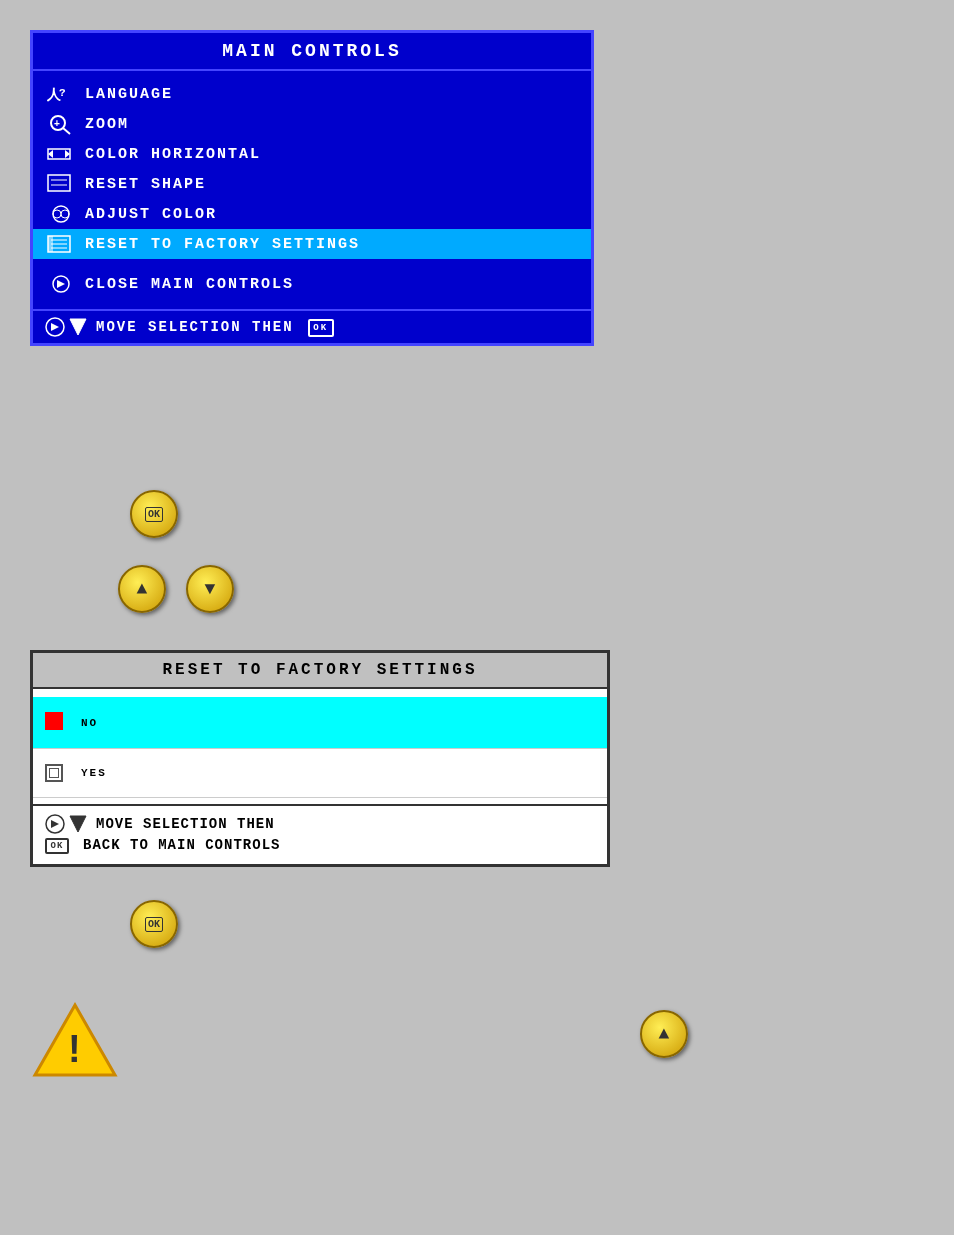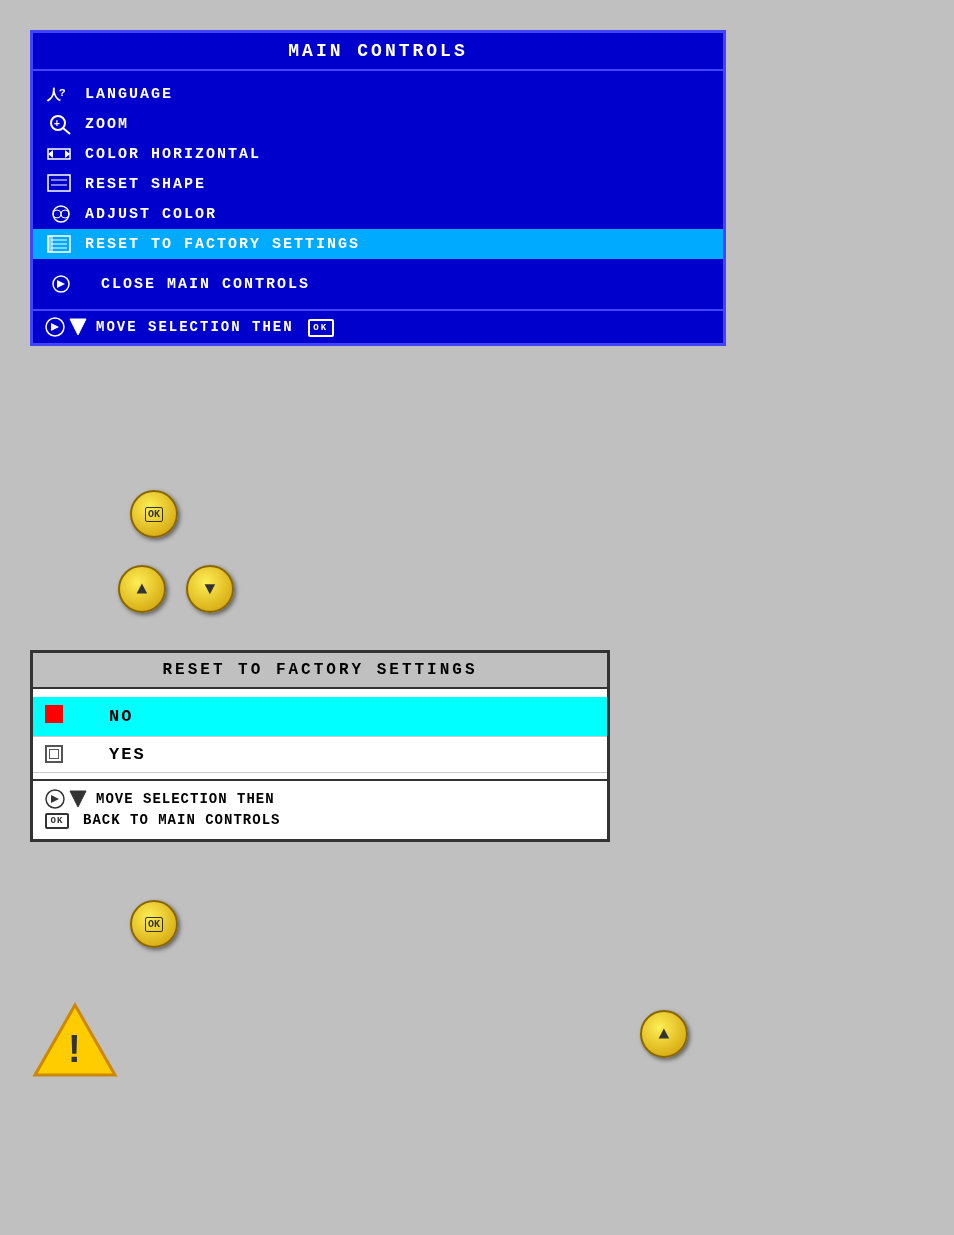--- a/index.html
+++ b/index.html
@@ -9,21 +9,21 @@
       min-height: 1235px;
       font-family: 'Courier New', Courier, monospace;
       position: relative;
     }
 
     
     .main-controls-panel {
       position: absolute;
       top: 30px;
       left: 30px;
-      width: 696px;
+      width: 564px;
       background: #0000cc;
       border: 3px solid #4444ff;
     }
 
     .panel-title {
       background: #0000cc;
       color: white;
       text-align: center;
       padding: 8px 0;
       font-size: 18px;
@@ -67,21 +67,20 @@
     }
 
     .close-item {
       display: flex;
       align-items: center;
       padding: 6px 12px;
       color: white;
       font-size: 15px;
       letter-spacing: 2px;
       font-weight: bold;
-      gap: 16px;
     }
 
     .bottom-bar {
       background: #0000cc;
       border-top: 2px solid #4444ff;
       padding: 6px 12px;
       color: white;
       display: flex;
       align-items: center;
       font-size: 14px;
@@ -161,27 +160,26 @@
       border-bottom: 2px solid #333;
     }
 
     .reset-options {
       padding: 0;
     }
 
     .reset-option {
       display: flex;
       align-items: center;
-      padding: 8px 12px;
-      font-size: 17px;
+      padding: 15px 12px;
+      font-size: 11px;
       font-weight: bold;
       letter-spacing: 2px;
       color: black;
       border-bottom: 1px solid #ccc;
-      gap: 28px;
     }
 
     .reset-option.selected {
       background: cyan;
     }
 
     .reset-option-icon {
       width: 28px;
       margin-right: 8px;
     }

